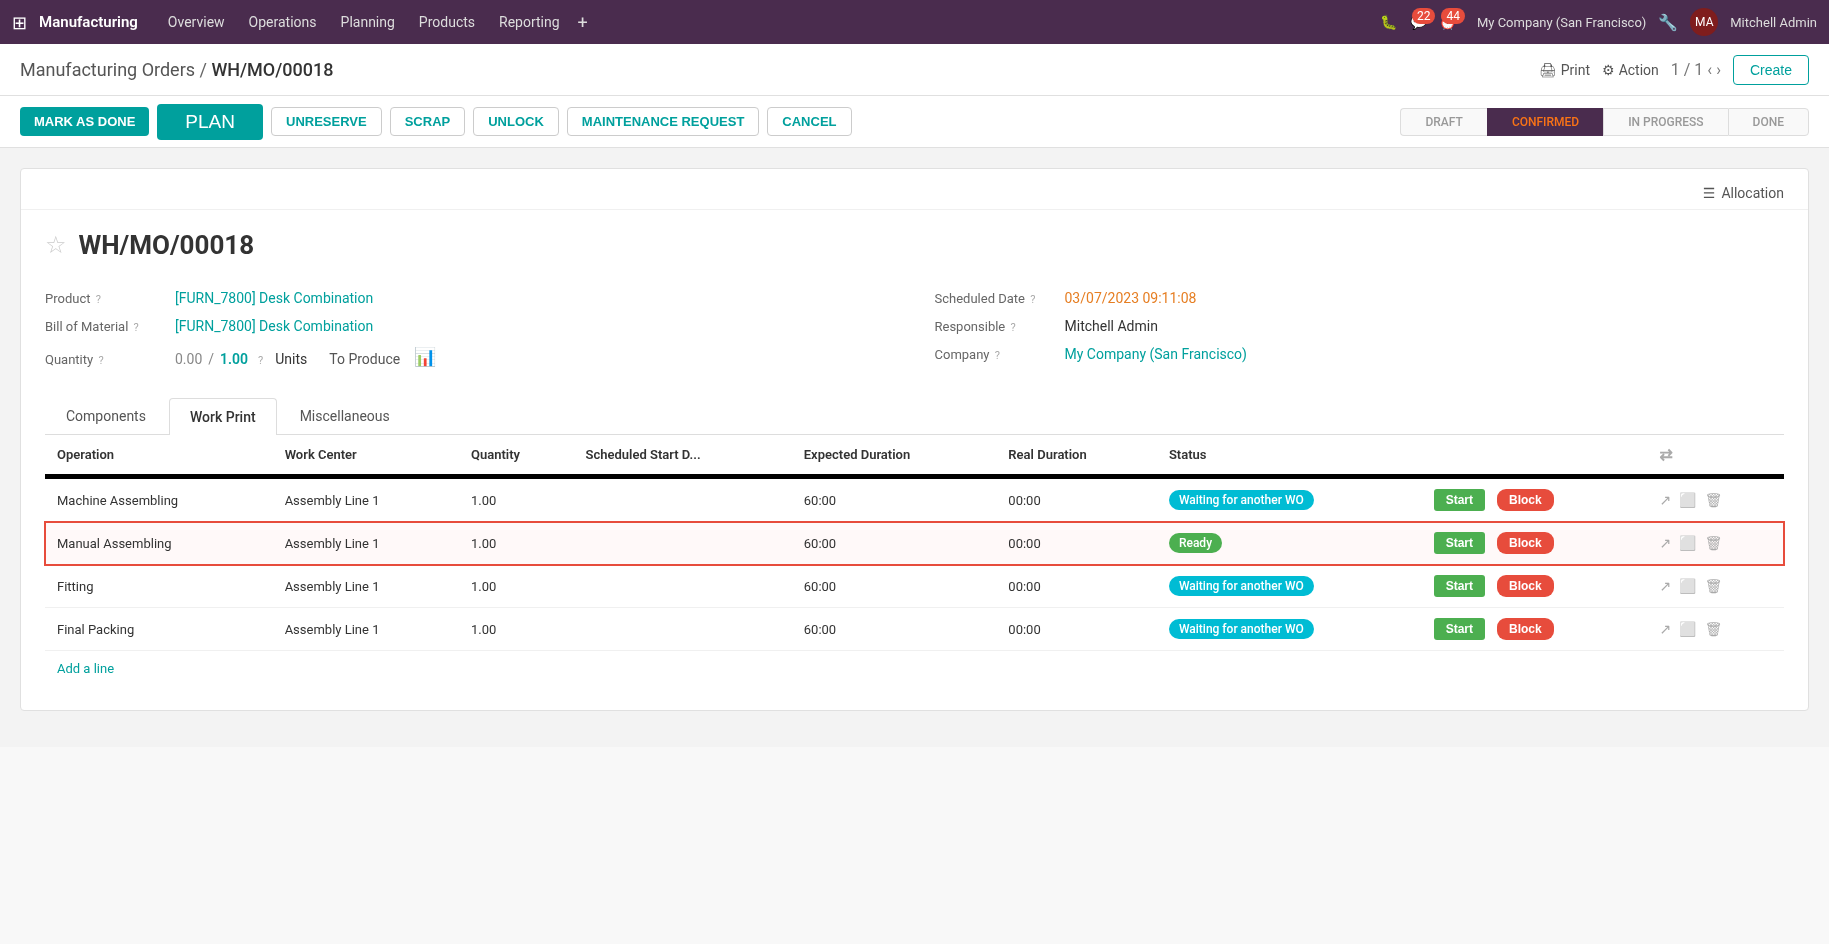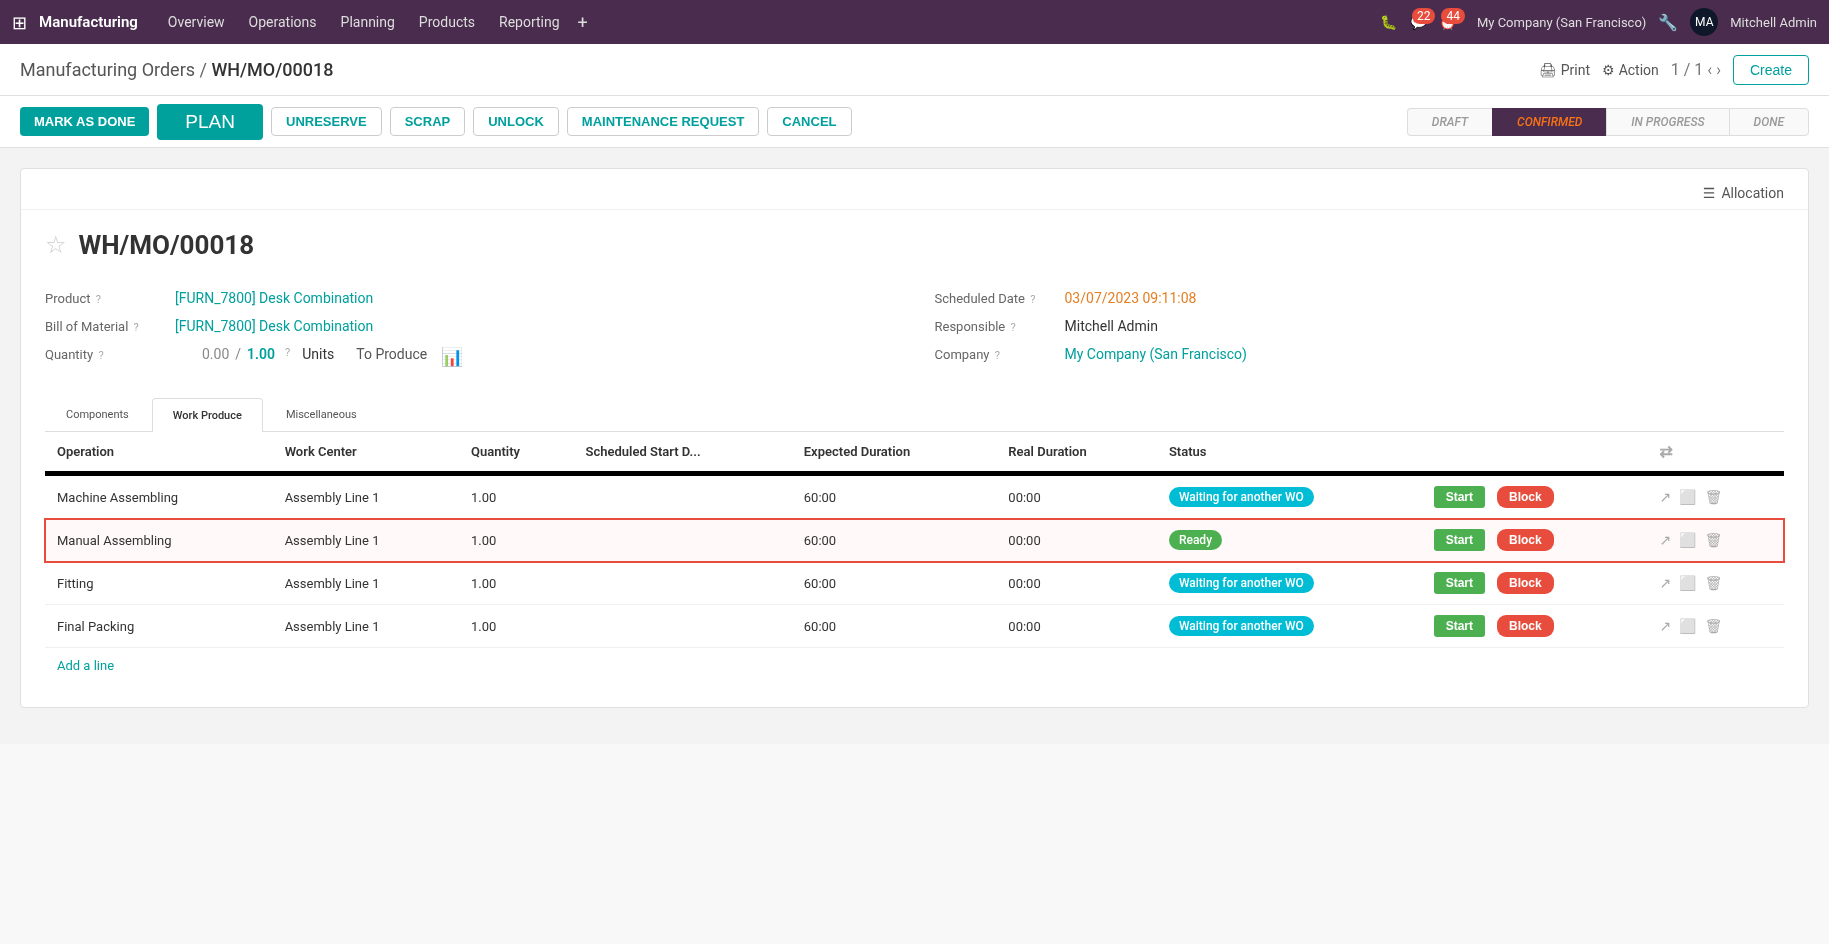--- a/index.html
+++ b/index.html
@@ -17,21 +17,21 @@
     }
     .top-nav .app-grid { font-size: 18px; margin-right: 8px; cursor: pointer; }
     .top-nav .app-name { font-weight: 600; font-size: 15px; margin-right: 16px; }
     .top-nav .nav-item { color: #ddd; padding: 4px 10px; cursor: pointer; border-radius: 4px; font-size: 14px; }
     .top-nav .nav-plus { color: #ddd; font-size: 18px; margin-left: 4px; cursor: pointer; }
     .top-nav .nav-spacer { flex: 1; }
     .top-nav .nav-icons { display: flex; align-items: center; gap: 12px; }
     .top-nav .icon-badge { position: relative; cursor: pointer; }
     .top-nav .badge { background: #e74c3c; color: #fff; border-radius: 10px; font-size: 12px; padding: 1px 5px; position: absolute; top: -6px; right: -8px; }
     .top-nav .company-name { color: #ddd; font-size: 13px; margin-left: 8px; }
-    .top-nav .avatar { width: 28px; height: 28px; border-radius: 50%; background: #0f172a; display: flex; align-items: center; justify-content: center; font-size: 12px; color: #fff; }
+    .top-nav .avatar { width: 28px; height: 28px; border-radius: 50%; background: #7f1d1d; display: flex; align-items: center; justify-content: center; font-size: 12px; color: #fff; }
     .top-nav .user-name { color: #ddd; font-size: 13px; }
 
     
     .toolbar {
       background: #fff;
       border-bottom: 1px solid #e0e0e0;
       padding: 0 20px;
       display: flex;
       align-items: center;
       height: 52px;
@@ -97,37 +97,37 @@
 
     .form-fields { display: grid; grid-template-columns: 1fr 1fr; gap: 0 40px; margin-bottom: 24px; }
     .field-row { display: flex; align-items: baseline; padding: 6px 0; }
     .field-label { color: #666; font-size: 13px; min-width: 130px; }
     .field-help { color: #aaa; font-size: 11px; margin-left: 2px; }
     .field-value { color: #333; font-size: 14px; }
     .field-value.link { color: #00a09d; cursor: pointer; }
     .field-value.orange { color: #e67e22; }
     .field-value.green { color: #27ae60; }
 
-    .quantity-row { display: flex; align-items: flex-start; gap: 6px; margin-left: 27px; }
+    .quantity-row { display: flex; align-items: flex-end; gap: 6px; }
     .qty-current { color: #888; }
     .qty-slash { color: #888; }
     .qty-target { color: #00a09d; font-weight: 600; }
     .qty-unit { color: #333; }
     .qty-label { margin-left: 16px; color: #555; }
     .qty-chart-icon { color: #c0392b; font-size: 18px; cursor: pointer; }
 
     
     .tab-bar { display: flex; border-bottom: 1px solid #ddd; margin-bottom: 0; }
     .tab {
       padding: 10px 20px;
       border: 1px solid transparent;
       border-bottom: none;
       cursor: pointer;
       color: #555;
-      font-size: 11px;
+      font-size: 14px;
       margin-right: 2px;
       border-radius: 4px 4px 0 0;
     }
     .tab.active {
       background: #fff;
       border-color: #ddd;
       border-bottom-color: #fff;
       color: #333;
       font-weight: 500;
       position: relative;
@@ -176,21 +176,21 @@
     
     .combined-bar {
       background: #fff;
       border-bottom: 1px solid #e0e0e0;
       padding: 0 20px;
       display: flex;
       align-items: center;
       height: 52px;
     }
     .combined-bar-left { display: flex; align-items: center; gap: 8px; flex: 1; }
-    .combined-bar-right { display: flex; align-items: center; gap: 0; font-style: italic; }
+    .combined-bar-right { display: flex; align-items: center; gap: 0; }
   </style>
 </head>
 <body>
 
 <div class="top-nav">
   <span class="app-grid">⊞</span>
   <span class="app-name">Manufacturing</span>
   <span class="nav-item">Overview</span>
   <span class="nav-item">Operations</span>
   <span class="nav-item">Planning</span>
@@ -332,21 +332,21 @@
               <span class="field-help">?</span>
             </span>
             <span class="field-value link">My Company (San Francisco)</span>
           </div>
         </div>
       </div>
 
       
       <div class="tab-bar">
         <div class="tab">Components</div>
-        <div class="tab active">Work Produce</div>
+        <div class="tab active">Work Print</div>
         <div class="tab">Miscellaneous</div>
       </div>
 
       
       <table class="work-orders-table">
         <thead>
           <tr>
             <th>Operation</th>
             <th>Work Center</th>
             <th>Quantity</th>

